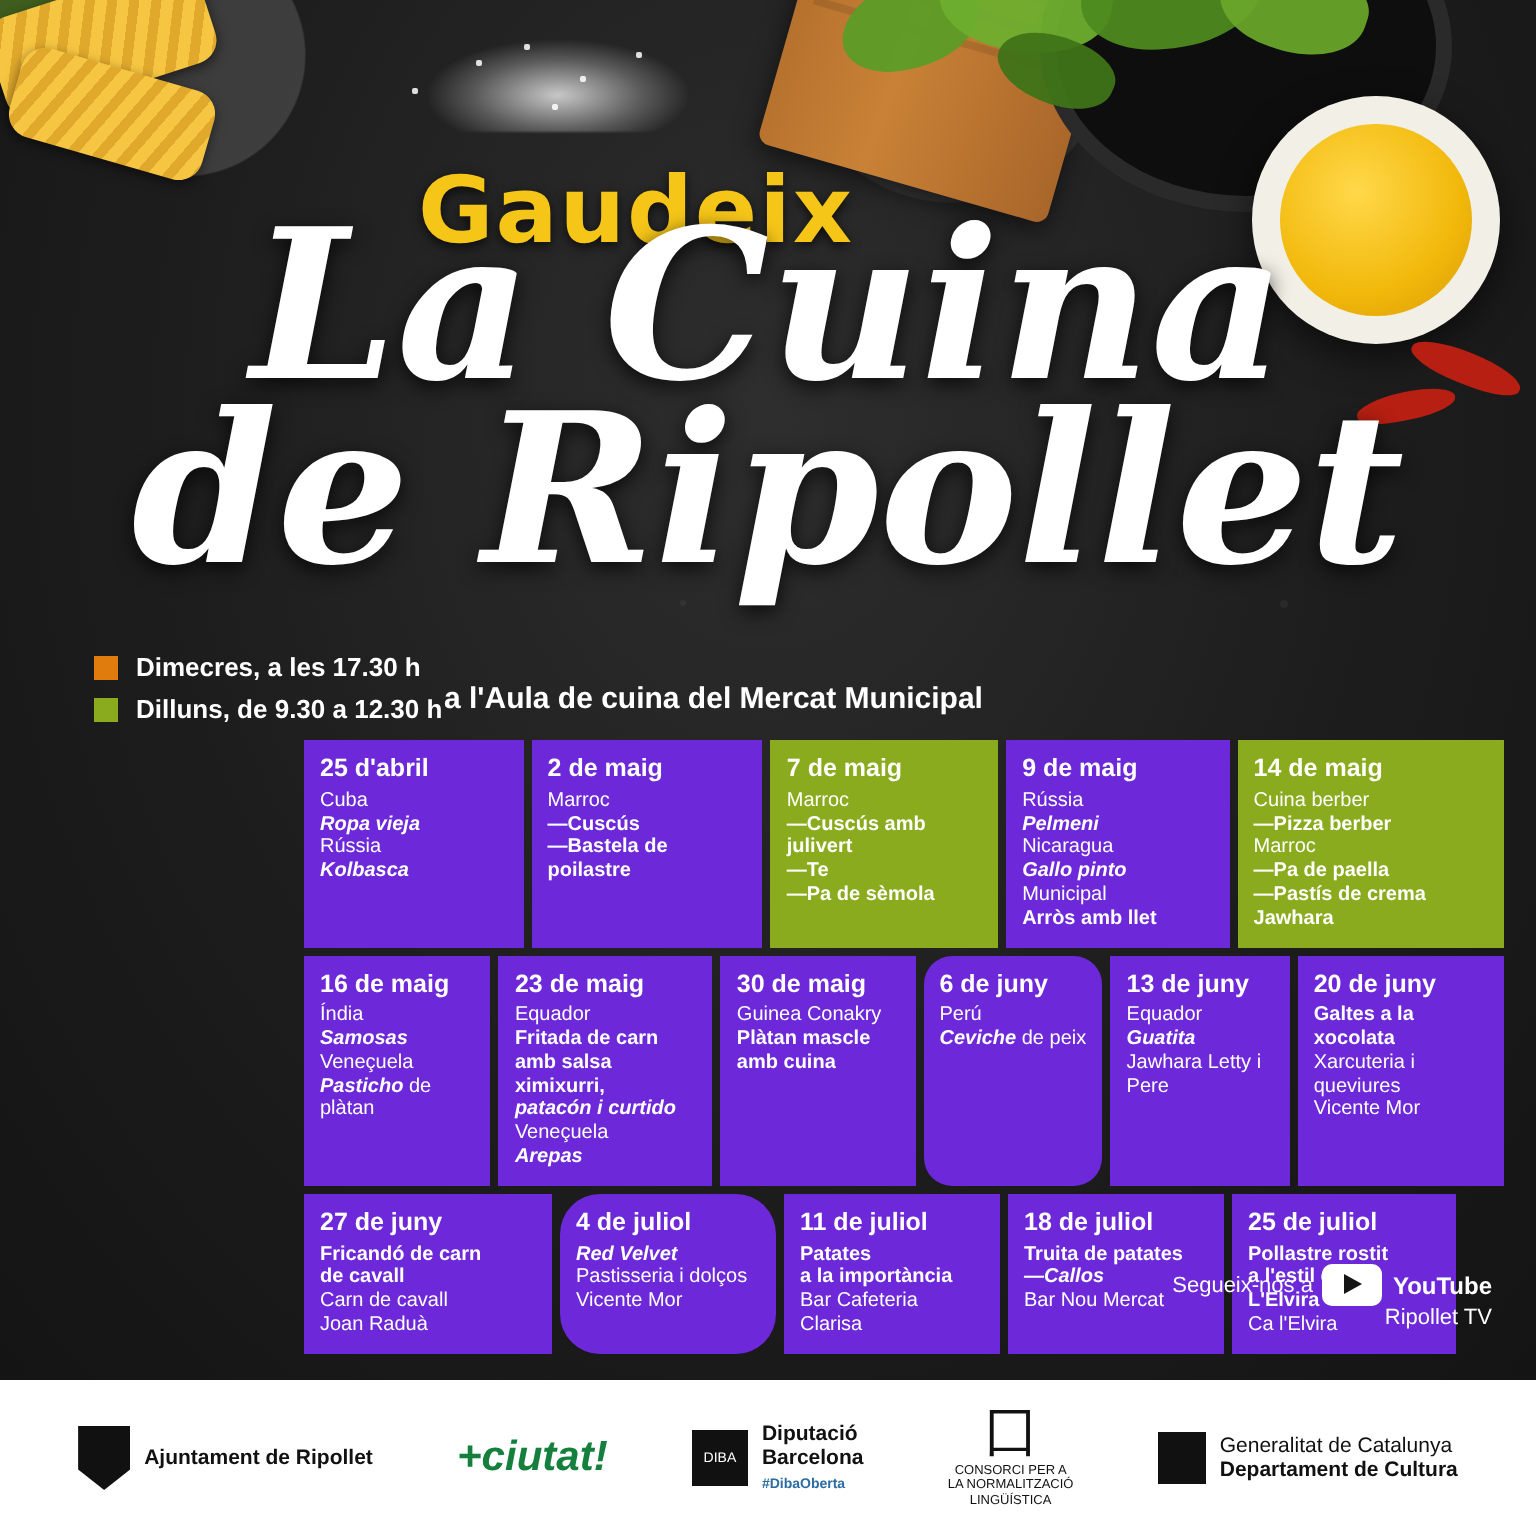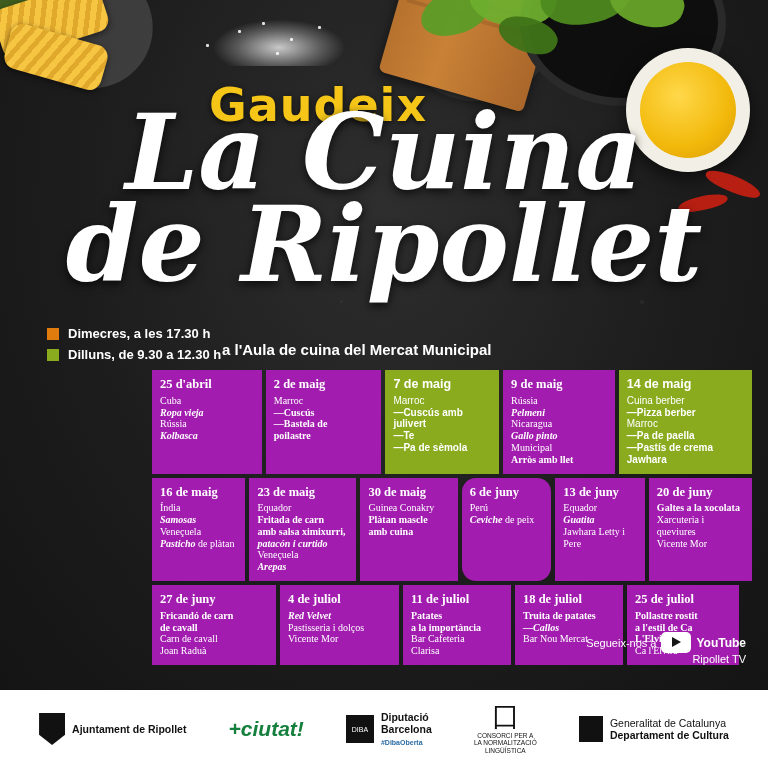--- a/index.html
+++ b/index.html
@@ -105,21 +105,21 @@
     position:absolute;left:222px;top:341px;color:#fff;font-weight:bold;font-size:15px;text-align:center;
   }
 
   
   .grid{position:absolute;left:152px;top:370px;width:600px;}
   .row{display:flex;gap:4px;margin-bottom:4px;}
   .cell{
     color:#fff;padding:7px 8px 8px 8px;box-sizing:border-box;line-height:1.18;
     font-size:10px;
   }
-  .cell.or{background:#a21caf;font-family:Liberation Serif, serif;}
+  .cell.or{background:#6d28d9;}
   .cell.gr{background:#8aab1e;}
   .cell .date{font-weight:bold;font-size:12.5px;color:#fff;margin-bottom:3px;}
   .cell .ln{display:block;}
   .cell .it{font-style:italic;font-weight:bold;}
   .cell .bd{font-weight:bold;}
 
   
   .yt{position:absolute;right:22px;top:632px;color:#fff;font-size:11px;text-align:right;}
   .yt .row1{display:flex;align-items:center;gap:5px;}
   .ytbtn{
@@ -292,21 +292,21 @@
         </div>
       </div>
       <div class="row">
         <div class="cell or" style="width: 124px;">
           <div class="date">27 de juny</div>
           <span class="ln bd">Fricandó de carn</span>
           <span class="ln bd">de cavall</span>
           <span class="ln">Carn de cavall</span>
           <span class="ln">Joan Raduà</span>
         </div>
-        <div class="cell or" style="width: 119px;">
+        <div class="cell or" style="width: 108px; border-radius: 20px;">
           <div class="date">4 de juliol</div>
           <span class="ln it">Red Velvet</span>
           <span class="ln">Pastisseria i dolços</span>
           <span class="ln">Vicente Mor</span>
         </div>
         <div class="cell or" style="width: 108px;">
           <div class="date">11 de juliol</div>
           <span class="ln bd">Patates</span>
           <span class="ln bd">a la importància</span>
           <span class="ln">Bar Cafeteria</span>

